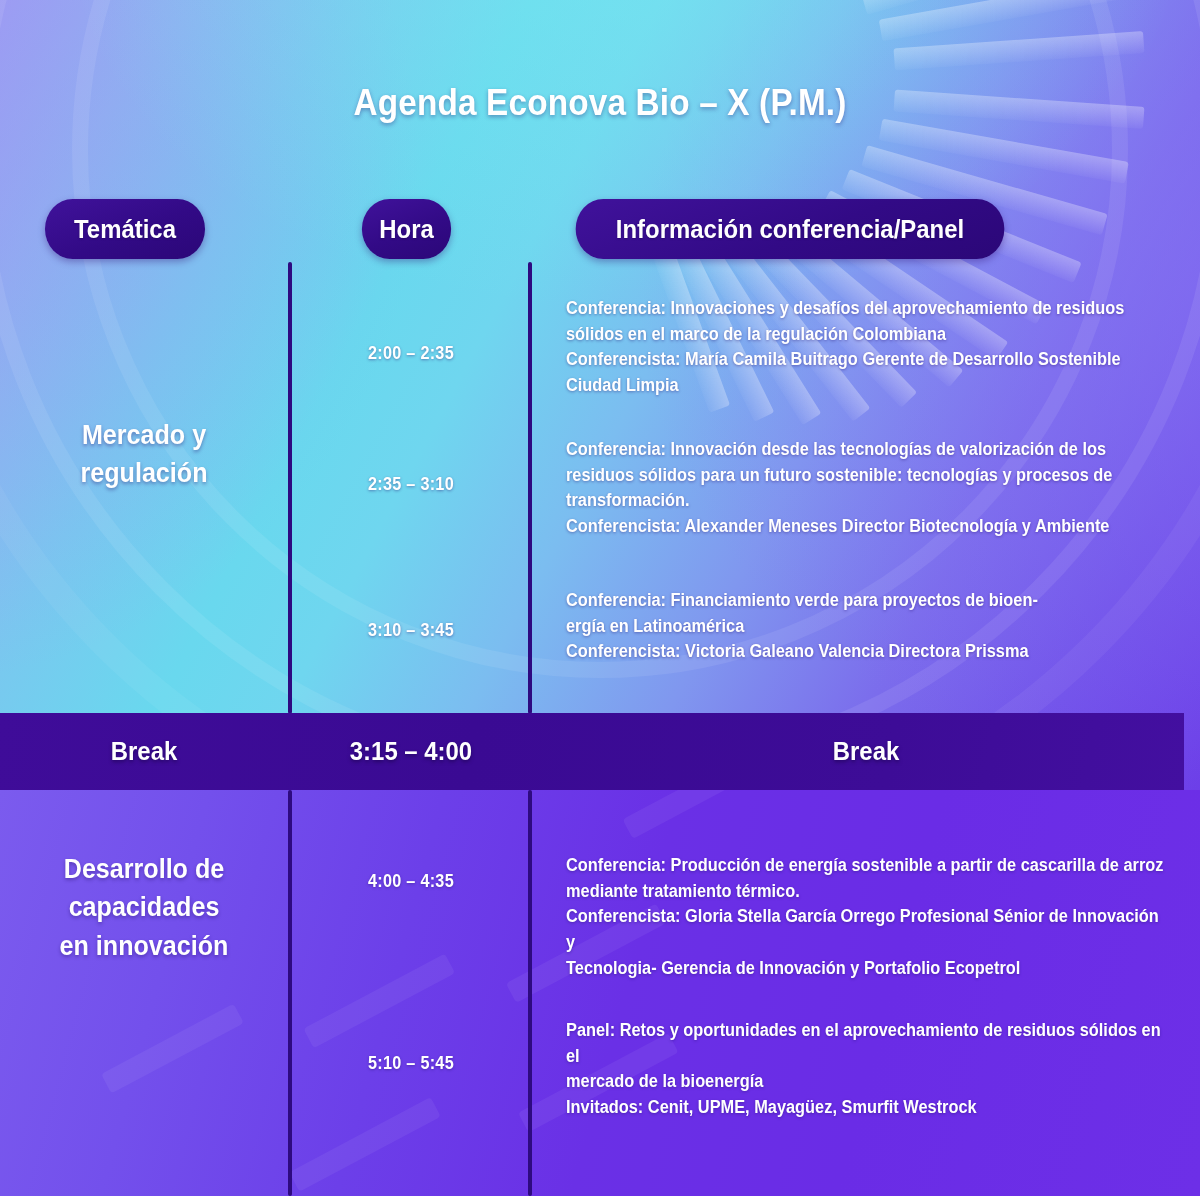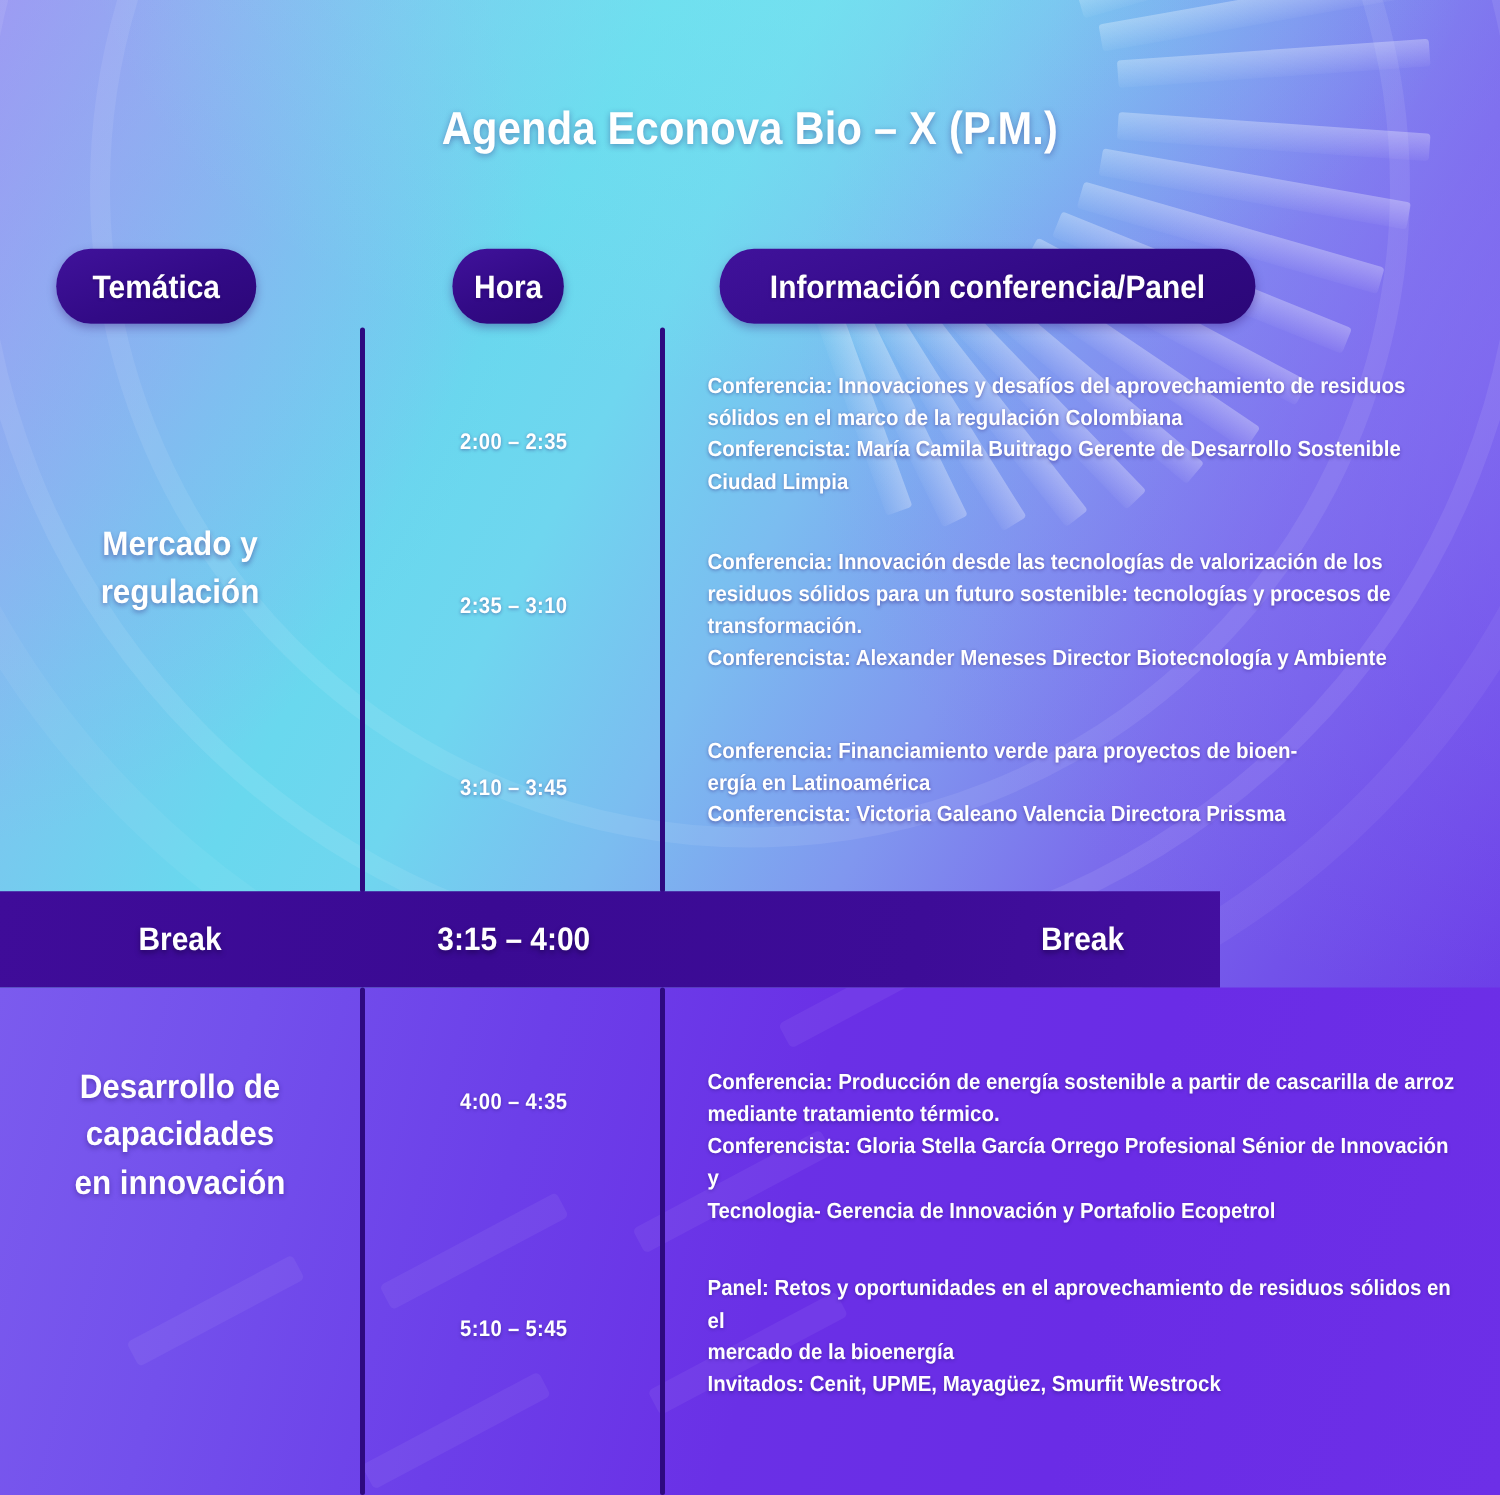--- a/index.html
+++ b/index.html
@@ -167,21 +167,21 @@
   .i1 { top: 296px; }
   .i2 { top: 437px; }
   .i3 { top: 588px; }
   .i4 { top: 853px; width: 642px; }
   .i5 { top: 1018px; width: 642px; }
 
   
   .break-band {
     position: absolute;
     left: 0; top: 713px;
-    width: 976px; height: 77px;
+    width: 1184px; height: 77px;
     background: linear-gradient(100deg, #3f0c99 0%, #3a0a93 40%, #3d0c97 75%, #430fa0 100%);
     text-align: center;
   }
   .break-band .bk {
     position: absolute;
     top: 0; height: 77px;
     display: flex; align-items: center; justify-content: center;
     color: #fff; font-weight: 700;
     text-shadow: 0 2px 4px rgba(20,0,60,.5);
     transform: scaleX(0.92);

